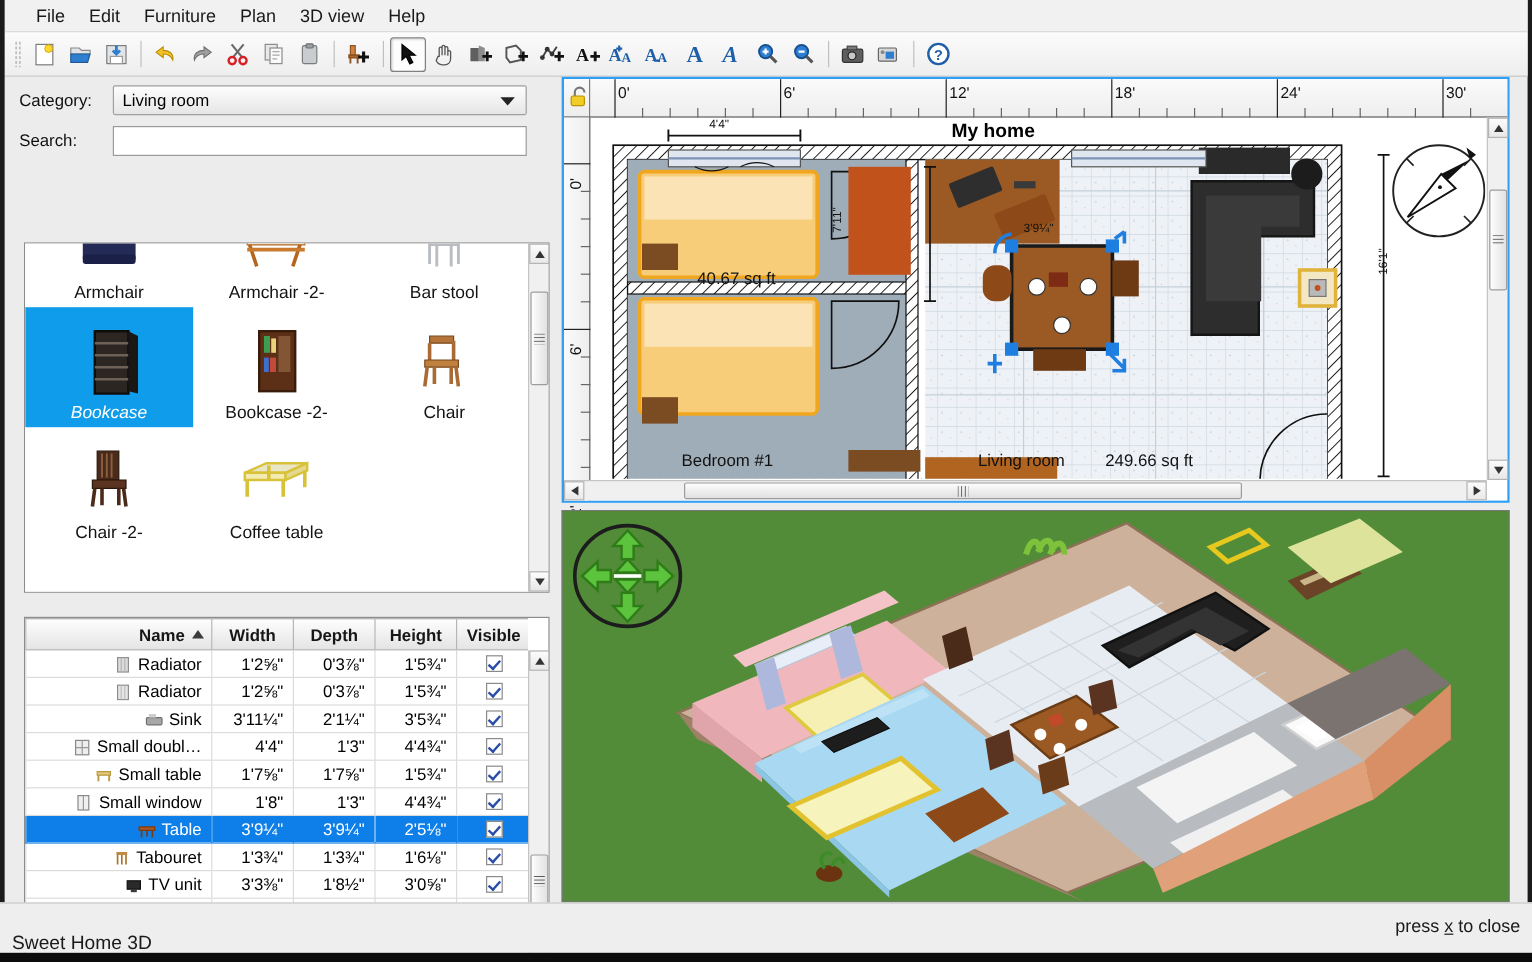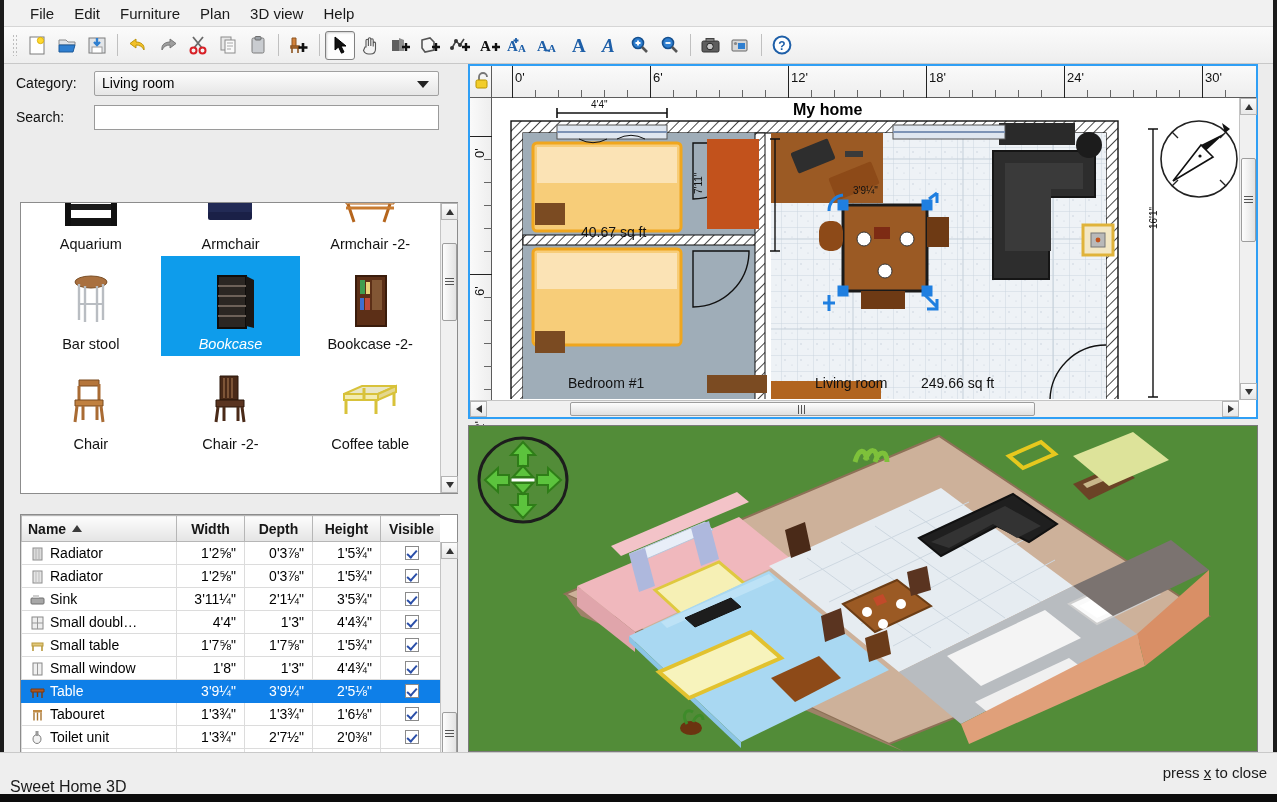--- a/index.html
+++ b/index.html
@@ -75,21 +75,21 @@
 
   
   #flist-wrap { position:absolute; left:16px; top:450px; width:438px; height:284px;
                 background:#fff; border:1px solid #8c8c8c; }
   table.flist { width:421px; border-collapse:collapse; table-layout:fixed; }
   table.flist th { height:26px; background:linear-gradient(#fdfdfd,#e4e4e4);
                    border:1px solid #b6b6b6; font-size:14px; font-weight:bold; color:#161616;
                    padding:0 6px; cursor:default; }
   table.flist td { height:23px; border:1px solid #dcdcdc; font-size:14px; padding:0 8px;
                    white-space:nowrap; overflow:hidden; }
-  .col-name { text-align:left; }
+  .col-name { text-align:right; }
   .col-num  { text-align:right; }
   .col-vis  { text-align:center; }
   tr.sel td { background:#0e7fe8; color:#fff; border-color:#0e7fe8; }
   .fico { display:inline-block; width:15px; height:15px; vertical-align:-3px; margin-right:5px; }
   .chk { display:inline-block; width:14px; height:14px; background:#fff; border:1px solid #8a8a8a;
          position:relative; vertical-align:-2px; }
   .chk:after { content:""; position:absolute; left:3px; top:1px; width:4px; height:8px;
                border:solid #2a4ea8; border-width:0 2px 2px 0; transform:rotate(42deg); }
   .sort-tri { display:inline-block; width:0;height:0;margin-left:6px; vertical-align:2px;
               border-left:5px solid transparent; border-right:5px solid transparent; border-bottom:7px solid #3b3b3b; }
@@ -345,32 +345,20 @@
 
     <div class="form-row">
       <div class="form-label">Search:</div>
       <input class="txtfield" type="text" placeholder="" style="">
     </div>
 
     <div id="catalog-wrap">
       <div id="catalog">
         <div class="cat-grid" style="margin-top:-47px;">
 
-          <div class="cat-cell">
-            <div class="cat-art">
-              <svg width="76" height="56" viewBox="0 0 76 56">
-                <rect x="12" y="10" width="52" height="8" fill="#141414"></rect>
-                <rect x="12" y="26" width="52" height="6" fill="#1b1b1b"></rect>
-                <rect x="12" y="40" width="52" height="8" fill="#141414"></rect>
-                <rect x="12" y="10" width="6" height="38" fill="#101010"></rect>
-                <rect x="58" y="10" width="6" height="38" fill="#101010"></rect>
-              </svg>
-            </div>
-            <div class="cat-label">Aquarium</div>
-          </div>
 
           <div class="cat-cell">
             <div class="cat-art">
               <svg width="76" height="56" viewBox="0 0 76 56">
                 <rect x="16" y="22" width="44" height="18" rx="3" fill="#222a55"></rect>
                 <rect x="16" y="34" width="44" height="8" rx="2" fill="#1a2047"></rect>
               </svg>
             </div>
             <div class="cat-label">Armchair</div>
           </div>
@@ -583,30 +571,20 @@
               <td class="col-vis"><span class="chk"></span></td>
             </tr>
             <tr>
               <td class="col-name"><span class="fico"><svg width="15" height="15">
                       <rect x="3" y="3" width="9" height="2.5" fill="#c08a42"></rect>
                       <path d="M4 5.5v8M11 5.5v8M7.5 5.5v8" stroke="#a8742f" stroke-width="1.4"></path>
                     </svg></span><span>Tabouret</span></td>
               <td class="col-num">1'3¾"</td>
               <td class="col-num">1'3¾"</td>
               <td class="col-num">1'6⅛"</td>
-              <td class="col-vis"><span class="chk"></span></td>
-            </tr>
-            <tr>
-              <td class="col-name"><span class="fico"><svg width="15" height="15">
-                      <ellipse cx="7" cy="9" rx="4" ry="4.5" fill="#f2f2f2" stroke="#7d7d7d"></ellipse>
-                      <rect x="5.5" y="1" width="3" height="5" fill="#9a9a9a"></rect>
-                    </svg></span><span>Toilet unit</span></td>
-              <td class="col-num">1'3¾"</td>
-              <td class="col-num">2'7½"</td>
-              <td class="col-num">2'0⅜"</td>
               <td class="col-vis"><span class="chk"></span></td>
             </tr>
             <tr>
               <td class="col-name"><span class="fico"><svg width="15" height="15">
                       <rect x="2" y="4" width="11" height="7" fill="#2a2a2a" stroke="#111"></rect>
                       <rect x="5" y="11" width="5" height="2.5" fill="#3a3a3a"></rect>
                     </svg></span><span>TV unit</span></td>
               <td class="col-num">3'3⅜"</td>
               <td class="col-num">1'8½"</td>
               <td class="col-num">3'0⅝"</td>

